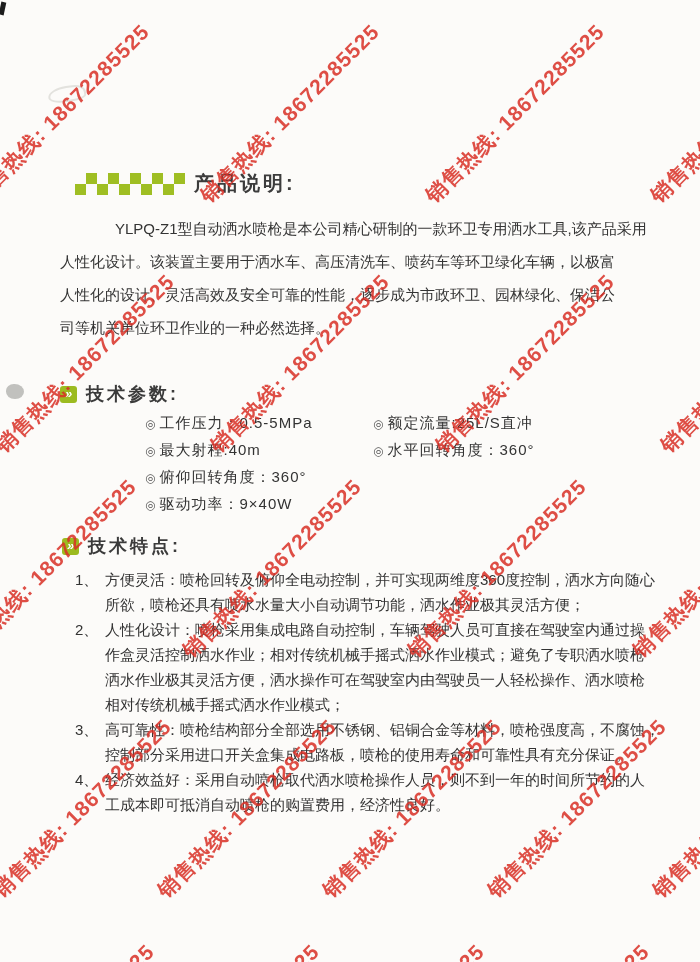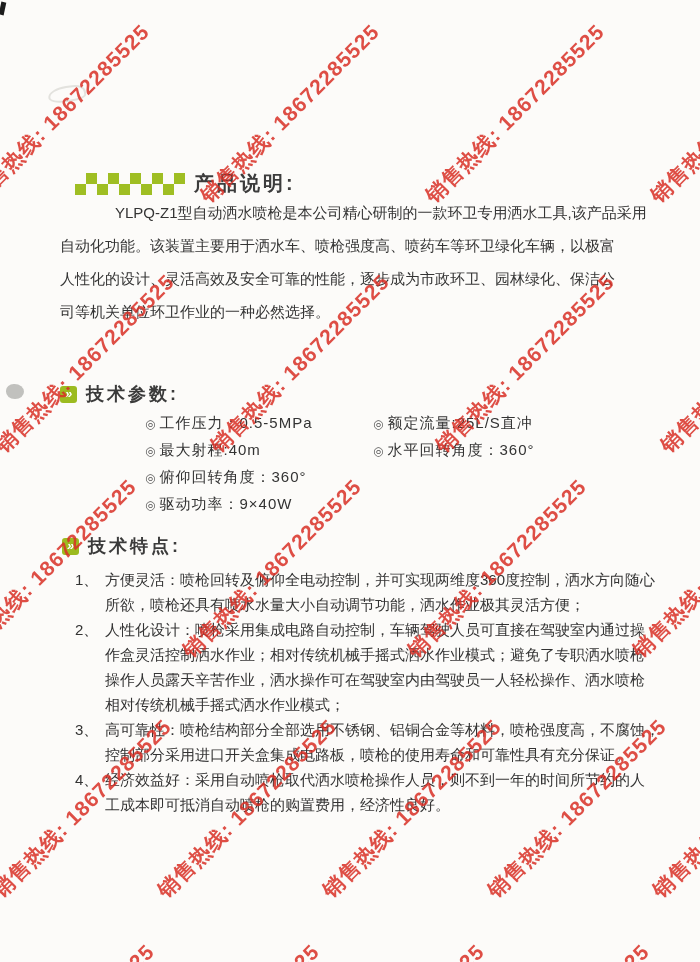--- a/index.html
+++ b/index.html
@@ -29,21 +29,21 @@
   }
   
   .prod-header{position:absolute;left:75px;top:170px;display:flex;align-items:center;gap:9px;z-index:2;}
   .zigzag{
     width:110px;height:22px;
     background:conic-gradient(#9fbe23 0 25%, transparent 0 50%, #9fbe23 0 75%, transparent 0);
     background-size:22px 22px;
   }
   .prod-title{font-size:20px;font-weight:bold;color:#3c3c3c;letter-spacing:3px;}
   
-  .intro{position:absolute;left:60px;top:196px;width:592px;z-index:2;}
+  .intro{position:absolute;left:60px;top:212px;width:592px;z-index:2;}
   .p-line{line-height:33px;font-size:15px;color:#343434;}
   .p-line.first{padding-left:55px;}
   
   .section-head{position:absolute;display:flex;align-items:center;gap:9px;z-index:2;}
   .section-head.params{left:60px;top:382px;}
   .section-head.features{left:62px;top:534px;}
   .sq-icon{
     width:17px;height:17px;background:#9cbb20;border-radius:3px;
     color:#fff;font-size:13px;line-height:15px;text-align:center;
     font-style:italic;font-weight:bold;flex:0 0 auto;
@@ -70,21 +70,21 @@
   <div class="pencil-mark"></div>
   <div class="grey-blob"></div>
 
   <div class="prod-header">
     <div class="zigzag"></div>
     <div class="prod-title">产品说明:</div>
   </div>
 
   <div class="intro">
       <div class="p-line first">YLPQ-Z1型自动洒水喷枪是本公司精心研制的一款环卫专用洒水工具,该产品采用</div>
-      <div class="p-line">自动化功能。该装置主要用于洒水车、喷枪强度高、喷药车等环卫绿化车辆，以极富</div>
+      <div class="p-line">人性化设计。该装置主要用于洒水车、高压清洗车、喷药车等环卫绿化车辆，以极富</div>
       <div class="p-line">人性化的设计、灵活高效及安全可靠的性能，逐步成为市政环卫、园林绿化、保洁公</div>
       <div class="p-line">司等机关单位环卫作业的一种必然选择。</div>
     </div>
 
   <div class="section-head params">
     <div class="sq-icon">»</div>
     <div class="section-title">技术参数:</div>
   </div>
 
   <div class="params-col left">
@@ -106,21 +106,21 @@
   <div class="features-list">
       <div class="feature-item">
         <span class="fnum">1、</span>
         <div class="f-line">方便灵活：喷枪回转及俯仰全电动控制，并可实现两维度360度控制，洒水方向随心</div>
         <div class="f-line">所欲，喷枪还具有喷水水量大小自动调节功能，洒水作业极其灵活方便；</div>
       </div>
       <div class="feature-item">
         <span class="fnum">2、</span>
         <div class="f-line">人性化设计：喷枪采用集成电路自动控制，车辆驾驶人员可直接在驾驶室内通过操</div>
         <div class="f-line">作盒灵活控制洒水作业；相对传统机械手摇式洒水作业模式；避免了专职洒水喷枪</div>
-        <div class="f-line">操作人员露天辛苦作业，洒水操作可在驾驶室内由驾驶员一人轻松操作、洒水喷枪</div>
+        <div class="f-line">洒水作业极其灵活方便，洒水操作可在驾驶室内由驾驶员一人轻松操作、洒水喷枪</div>
         <div class="f-line">相对传统机械手摇式洒水作业模式；</div>
       </div>
       <div class="feature-item">
         <span class="fnum">3、</span>
         <div class="f-line">高可靠性：喷枪结构部分全部选用不锈钢、铝铜合金等材料，喷枪强度高，不腐蚀，</div>
         <div class="f-line">控制部分采用进口开关盒集成电路板，喷枪的使用寿命和可靠性具有充分保证。</div>
       </div>
       <div class="feature-item">
         <span class="fnum">4、</span>
         <div class="f-line">经济效益好：采用自动喷枪取代洒水喷枪操作人员，则不到一年的时间所节约的人</div>

